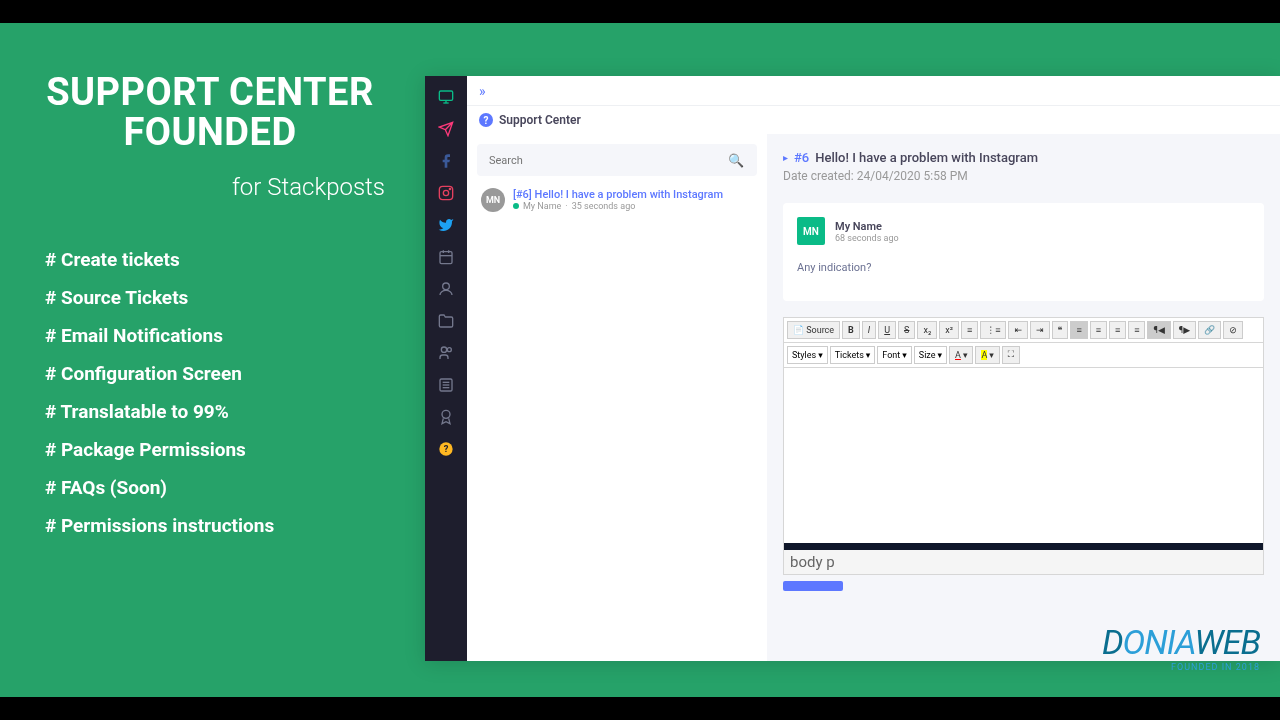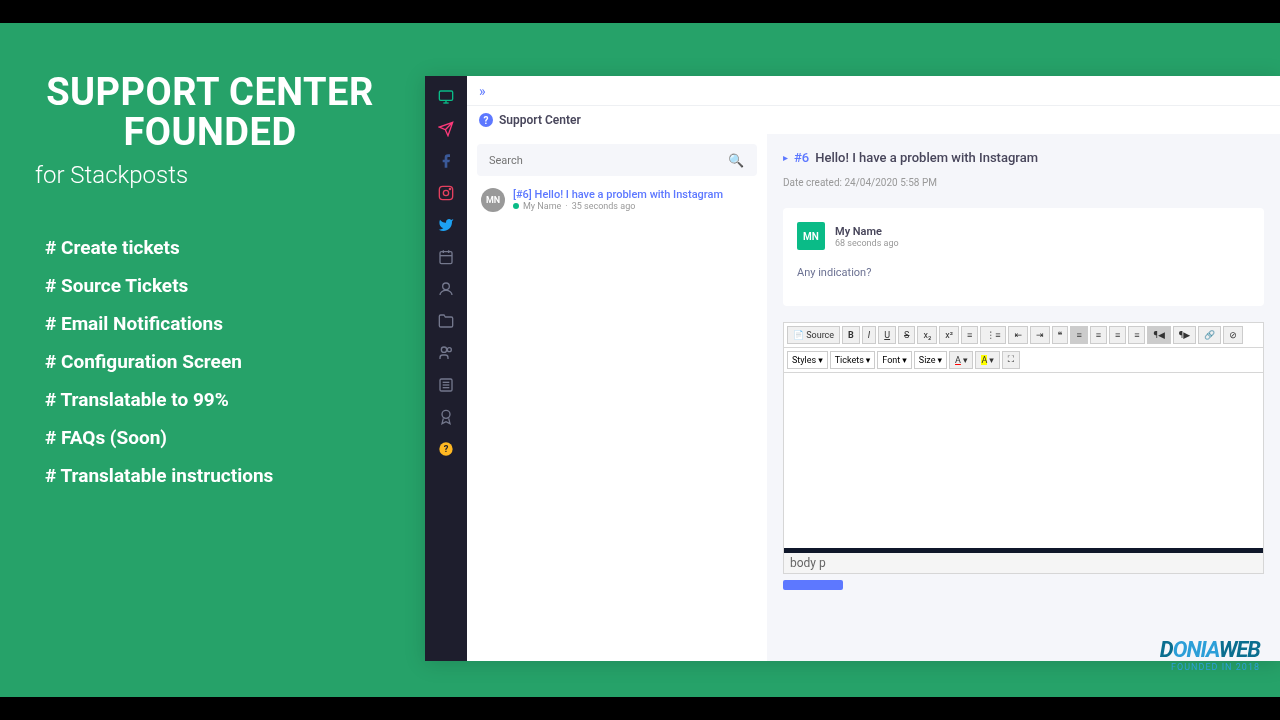--- a/index.html
+++ b/index.html
@@ -1,21 +1,21 @@
 <!DOCTYPE html>
 <html><head>
 <meta charset="utf-8">
 <style>
 *{margin:0;padding:0;box-sizing:border-box;font-family:-apple-system,BlinkMacSystemFont,'Segoe UI',Roboto,sans-serif}
 body{width:1280px;height:720px;overflow:hidden;background:#000}
 .bar{height:23px;background:#000}
 .main{height:674px;background:#26a269;display:flex;position:relative}
 .left{width:420px;padding:50px 35px;color:#fff}
 .title{font-size:38px;font-weight:700;text-align:center;line-height:1.05;letter-spacing:0.5px}
-.subtitle{font-size:24px;font-weight:300;text-align:left;margin-top:8px;margin-bottom:40px}
+.subtitle{font-size:24px;font-weight:300;text-align:right;margin-top:20px;margin-bottom:40px}
 .feat{font-size:19px;font-weight:700;line-height:2;padding-left:10px}
 .app{position:absolute;left:425px;top:53px;width:855px;height:585px;background:#fff;display:flex;box-shadow:0 2px 20px rgba(0,0,0,0.15)}
 .sidebar{width:42px;background:#1e1e2d;display:flex;flex-direction:column;align-items:center;padding-top:12px;gap:14px}
 .sbi{width:18px;height:18px;display:flex;align-items:center;justify-content:center;cursor:pointer}
 .sbi svg{width:16px;height:16px}
 .content{flex:1;display:flex;flex-direction:column}
 .topbar{height:30px;border-bottom:1px solid #eef0f3;display:flex;align-items:center;padding:0 12px}
 .chev{color:#5d78ff;font-size:14px}
 .pgtitle{height:28px;display:flex;align-items:center;gap:6px;padding:0 12px;font-size:12px;color:#48465b;font-weight:600}
 .qicon{width:14px;height:14px;border-radius:50%;background:#5d78ff;color:#fff;font-size:10px;display:flex;align-items:center;justify-content:center;font-weight:700}
@@ -27,59 +27,60 @@
 .titem{display:flex;gap:8px;padding:12px 4px;align-items:flex-start}
 .avatar{width:24px;height:24px;border-radius:50%;background:#999;color:#fff;font-size:9px;display:flex;align-items:center;justify-content:center;font-weight:600;flex-shrink:0}
 .ttitle{color:#5d78ff;font-size:11px;font-weight:500}
 .tmeta{font-size:9px;color:#999;display:flex;align-items:center;gap:4px}
 .dot{width:6px;height:6px;border-radius:50%;background:#0abb87}
 .detcol{flex:1;background:#f5f6fa;padding:16px}
 .dhead{display:flex;align-items:center;gap:6px}
 .dcar{color:#5d78ff;font-size:10px}
 .dtn{color:#5d78ff;font-size:13px;font-weight:500}
 .dtt{color:#48465b;font-size:13px;font-weight:500}
-.ddate{font-size:10px;color:#999;margin-top:12px}
+.ddate{font-size:12px;color:#999;margin-top:4px}
 .msg{background:#fff;border-radius:4px;padding:14px;margin-top:20px}
 .mhdr{display:flex;gap:10px;align-items:center}
 .mav{width:28px;height:28px;background:#0abb87;color:#fff;font-size:10px;font-weight:600;display:flex;align-items:center;justify-content:center;border-radius:2px}
 .mname{font-size:11px;color:#48465b;font-weight:600}
 .mtime{font-size:9px;color:#999}
 .mbody{font-size:11px;color:#6c7293;margin-top:14px;line-height:1.6}
 .mbody p{margin-bottom:10px}
 .editor{background:#fff;margin-top:16px;border:1px solid #d6d6d6}
 .etb{border-bottom:1px solid #d6d6d6;padding:3px;display:flex;gap:2px;flex-wrap:wrap}
 .ebtn{border:1px solid #ccc;background:#f0f0f0;font-size:9px;padding:2px 5px;cursor:pointer;display:flex;align-items:center;gap:2px;color:#333;height:18px}
 .ebtn.src{font-size:9px}
 .esel{border:1px solid #ccc;background:#fff;font-size:9px;padding:2px 4px;height:18px;display:flex;align-items:center;gap:2px}
 .earea{height:175px;background:#fff}
-.efoot{border-top:5px solid #0f172a;padding:3px 6px;font-size:12px;color:#666;background:#f5f5f5}
+.efoot{border-top:7px solid #0f172a;padding:3px 6px;font-size:15px;color:#666;background:#f5f5f5}
 .sendbar{margin-top:6px}
 .sendbtn{background:#5d78ff;width:60px;height:10px;border-radius:2px}
 .logo{position:absolute;right:20px;bottom:25px;color:#0a6e8f}
-.logo .lt{font-size:22px;font-weight:700;font-style:italic;letter-spacing:-1px}
+.logo .lt{font-size:34px;font-weight:400;font-style:italic;letter-spacing:-1px}
 .logo .lt .b{color:#2c9fd8}
 .logo .lf{font-size:9px;text-align:right;letter-spacing:1px;color:#2c9fd8}
 </style>
 </head>
 <body>
 
 <div class="bar"></div>
 <div class="main">
   <div class="left">
     <div class="title">
       <span>SUPPORT CENTER</span><br><span>FOUNDED</span>
     </div>
     <div class="subtitle">for Stackposts</div>
     <div class="feat"># Create tickets</div>
     <div class="feat"># Source Tickets</div>
     <div class="feat"># Email Notifications</div>
     <div class="feat"># Configuration Screen</div>
     <div class="feat"># Translatable to 99%</div>
+    <div class="feat"># Package Permissions</div>
     <div class="feat"># FAQs (Soon)</div>
-    <div class="feat"># Translatable instructions</div>
+    <div class="feat"># Permissions instructions</div>
   </div>
 
   <div class="app">
     <div class="sidebar">
       <div class="sbi">
           <svg viewBox="0 0 24 24" fill="none" stroke="#0abb87" stroke-width="2">
             <rect x="2" y="3" width="20" height="14" rx="2"></rect>
             <line x1="8" y1="21" x2="16" y2="21"></line>
             <line x1="12" y1="17" x2="12" y2="21"></line>
           </svg>

